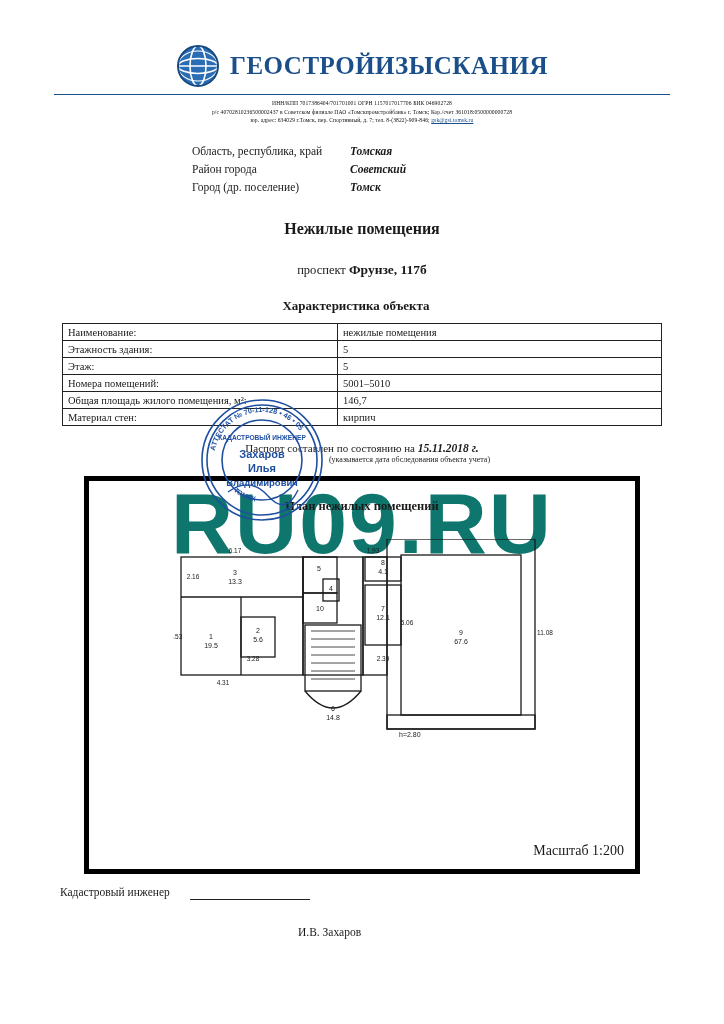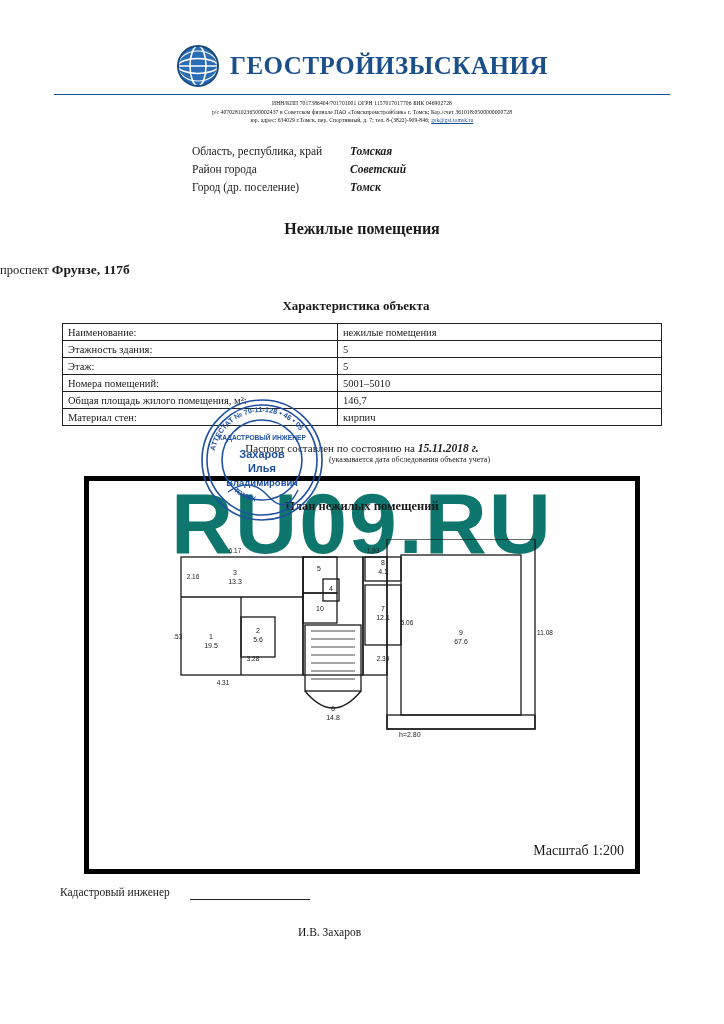--- a/index.html
+++ b/index.html
@@ -75,20 +75,21 @@
     letter-spacing:1.2px;
     margin:30px 0 0 0;
   }
   h2.subtitle {
     text-align:center;
     font-size:16px;
     font-weight:bold;
     margin:24px 0 0 0;
   }
   .addr {
+    text-align:center;
     margin-top:24px;
     font-size:12.5px;
   }
   .addr b { font-size:13.5px; }
   .addr-note {
     text-align:center;
     font-size:8px;
     margin-top:2px;
   }
   h3.charact {

